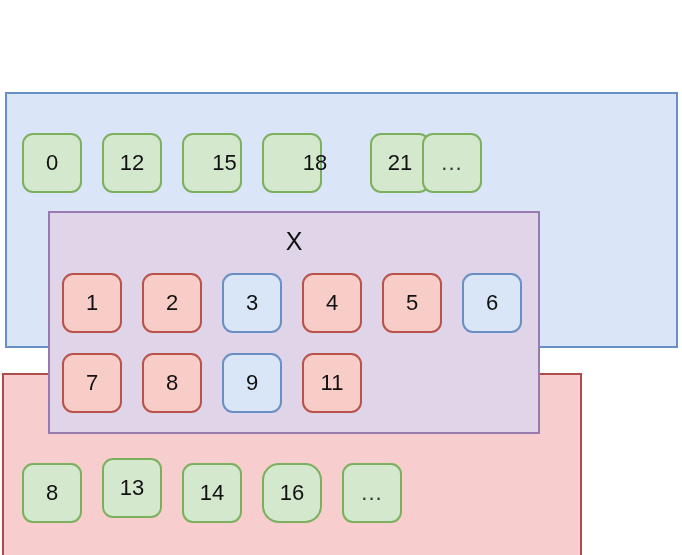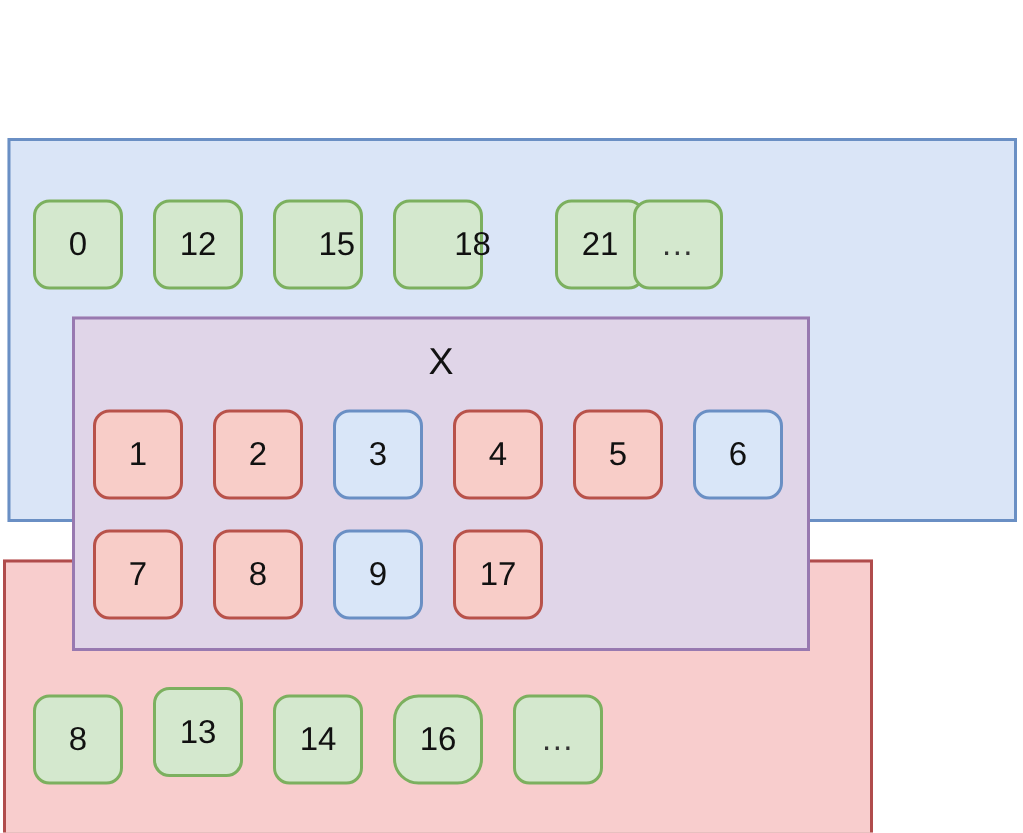--- a/index.html
+++ b/index.html
@@ -133,21 +133,21 @@
       <div class="cell cell-green cell-ellipsis" style="left: 422px; top: 133px;">...</div>
       <div class="cell cell-red" style="left: 62px; top: 273px;">1</div>
       <div class="cell cell-red" style="left: 142px; top: 273px;">2</div>
       <div class="cell cell-blue" style="left: 222px; top: 273px;">3</div>
       <div class="cell cell-red" style="left: 302px; top: 273px;">4</div>
       <div class="cell cell-red" style="left: 382px; top: 273px;">5</div>
       <div class="cell cell-blue" style="left: 462px; top: 273px;">6</div>
       <div class="cell cell-red" style="left: 62px; top: 353px;">7</div>
       <div class="cell cell-red" style="left: 142px; top: 353px;">8</div>
       <div class="cell cell-blue" style="left: 222px; top: 353px;">9</div>
-      <div class="cell cell-red" style="left: 302px; top: 353px;">17</div>
+      <div class="cell cell-red" style="left: 302px; top: 353px;">11</div>
       <div class="cell cell-green" style="left: 22px; top: 463px;">8</div>
       <div class="cell cell-green" style="left: 102px; top: 458px;">13</div>
       <div class="cell cell-green" style="left: 182px; top: 463px;">14</div>
       <div class="cell cell-green" style="left: 262px; top: 463px; border-radius: 17px;">16</div>
       <div class="cell cell-green cell-ellipsis" style="left: 342px; top: 463px;">...</div>
     </div>
 
 </div>
 
 </body></html>

